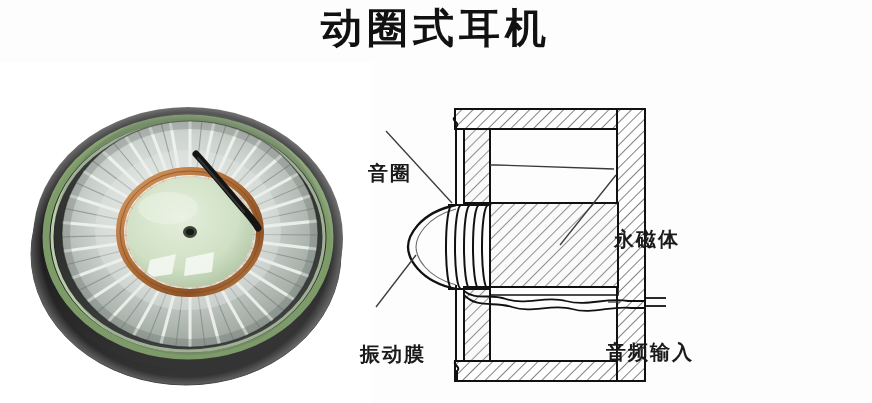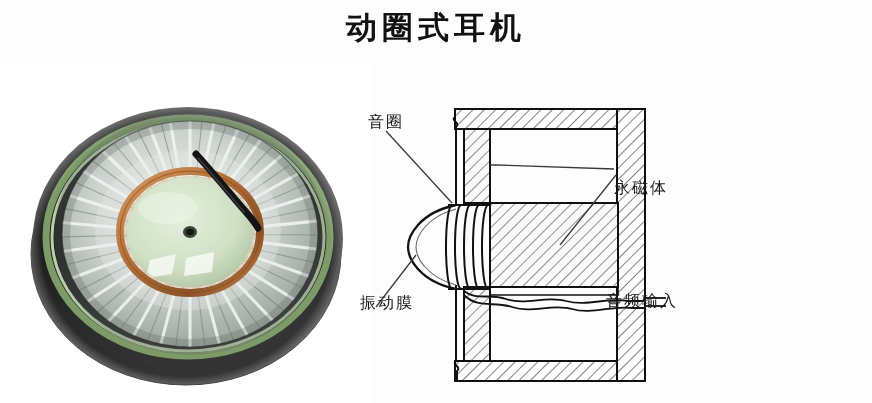--- a/index.html
+++ b/index.html
@@ -17,21 +17,21 @@
     background: #fdfdfd;
     overflow: hidden;
   }
   
   #title {
     position: absolute;
     left: 0;
     top: 2px;
     width: 872px;
     text-align: center;
-    font-size: 31px;
+    font-size: 41px;
     font-weight: 700;
     letter-spacing: 5px;
     color: #111111;
     line-height: 52px;
     white-space: nowrap;
   }
   
   #photo-panel {
     position: absolute;
     left: 0px;
@@ -46,25 +46,26 @@
     position: absolute;
     left: 340px;
     top: 95px;
     width: 532px;
     height: 300px;
   }
   #diagram-svg { display: block; }
   .lbl {
     position: absolute;
     font-family: "Liberation Serif", "DejaVu Serif", serif;
-    font-size: 16px;
-    font-weight: 400;
+    font-size: 20px;
+    font-weight: 700;
     color: #1a1a1a;
     letter-spacing: 2px;
     white-space: nowrap;
+    margin-top: 48px;
   }
   #lbl-voicecoil   { left: 368px; top: 112px; }
   #lbl-magnet      { left: 614px; top: 166px; }
   #lbl-diaphragm   { left: 360px; top: 293px; }
   #lbl-audioinput  { left: 606px; top: 292px; }
 </style>
 </head>
 <body>
 
 <div id="page">

